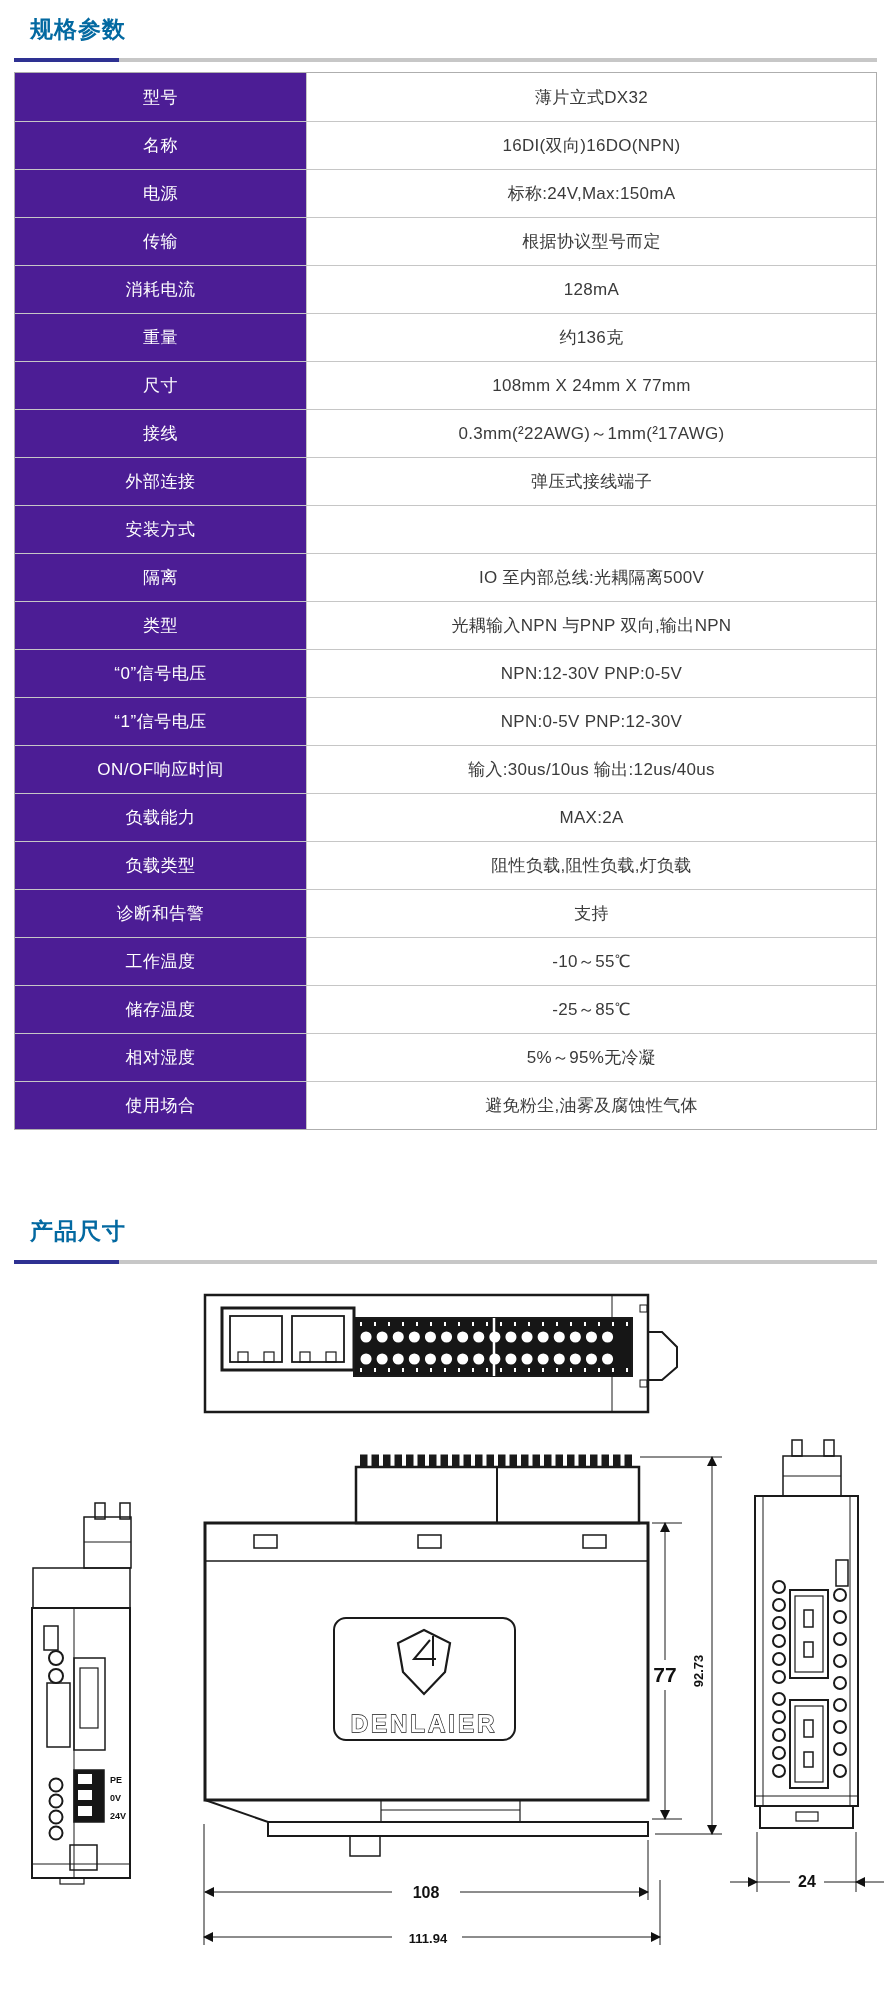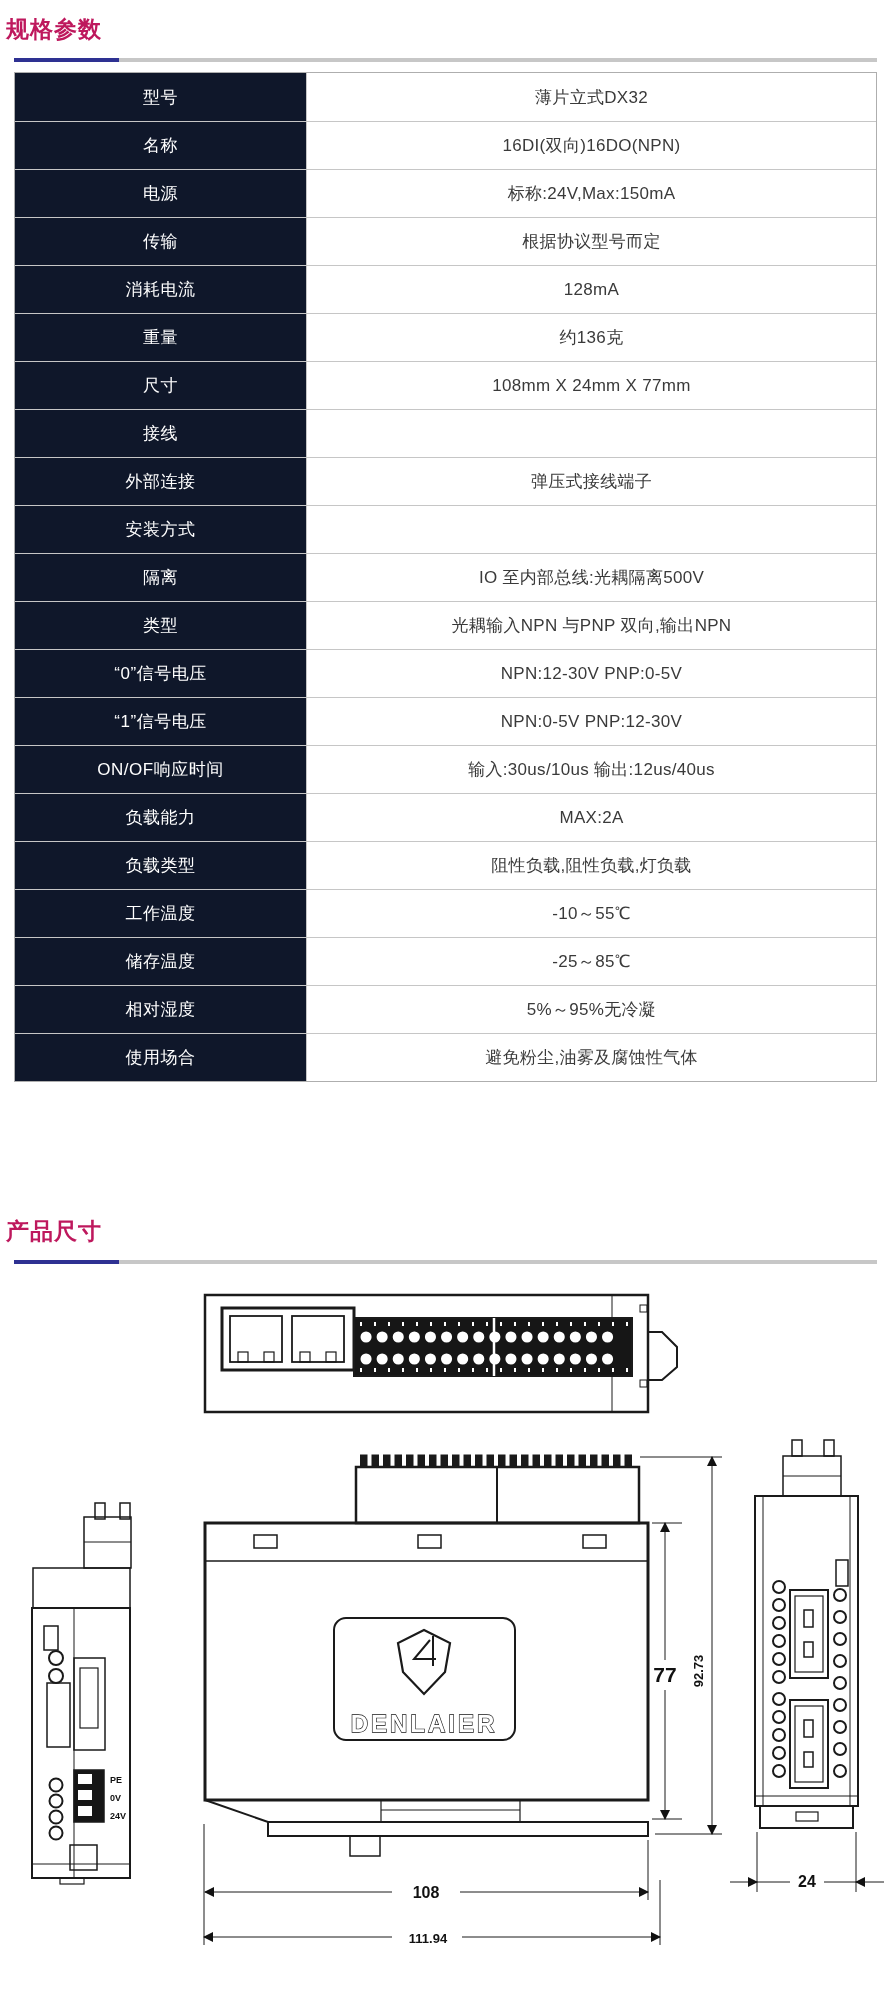--- a/index.html
+++ b/index.html
@@ -1,33 +1,33 @@
 <!DOCTYPE html>
 <html><head>
 <meta charset="utf-8">
 <style>
   html,body{margin:0;padding:0;background:#fff;}
   .page{
     position:relative;width:891px;height:2005px;background:#fff;
     font-family:"Liberation Sans",sans-serif;overflow:hidden;
   }
   .section-title{
-    position:absolute;left:6px;color:#be185d;font-size:23px;font-weight:bold;
+    position:absolute;left:30px;color:#0369a1;font-size:23px;font-weight:bold;
     letter-spacing:1px;
   }
   .rule{position:absolute;left:14px;width:863px;height:4px;background:#c7c7c7;}
   .rule .accent{position:absolute;left:0;top:0;width:105px;height:4px;background:#2E3192;}
   .spec-table{
     position:absolute;left:14px;top:72px;width:863px;
     border:1px solid #aeaeae;box-sizing:border-box;background:#fff;
   }
   .trow{display:flex;height:48px;border-top:1px solid #c6c6c6;box-sizing:border-box;}
   .trow:first-child{border-top:none;}
   .tlabel{
-    width:292px;background:#0f172a;color:#ffffff;display:flex;align-items:center;
+    width:292px;background:#4c1d95;color:#ffffff;display:flex;align-items:center;
     justify-content:center;font-size:17px;border-right:1px solid #c6c6c6;
     box-sizing:border-box;letter-spacing:.5px;
   }
   .tvalue{
     flex:1;display:flex;align-items:center;justify-content:center;color:#3a3a3a;
     font-size:17px;letter-spacing:.3px;
   }
   .drawing-svg{position:absolute;left:0;top:1280px;}
   .dim{font-family:"Liberation Sans",sans-serif;font-weight:bold;fill:#111;
        stroke:none;text-anchor:middle;}
@@ -74,20 +74,21 @@
     <div class="trow">
         <div class="tlabel">重量</div>
         <div class="tvalue">约136克</div>
       </div>
     <div class="trow">
         <div class="tlabel">尺寸</div>
         <div class="tvalue">108mm X 24mm X 77mm</div>
       </div>
     <div class="trow">
         <div class="tlabel">接线</div>
+        <div class="tvalue">0.3mm(²22AWG)～1mm(²17AWG)</div>
       </div>
     <div class="trow">
         <div class="tlabel">外部连接</div>
         <div class="tvalue">弹压式接线端子</div>
       </div>
     <div class="trow">
         <div class="tlabel">安装方式</div>
       </div>
     <div class="trow">
         <div class="tlabel">隔离</div>
@@ -109,20 +110,24 @@
         <div class="tlabel">ON/OF响应时间</div>
         <div class="tvalue">输入:30us/10us 输出:12us/40us</div>
       </div>
     <div class="trow">
         <div class="tlabel">负载能力</div>
         <div class="tvalue">MAX:2A</div>
       </div>
     <div class="trow">
         <div class="tlabel">负载类型</div>
         <div class="tvalue">阻性负载,阻性负载,灯负载</div>
+      </div>
+    <div class="trow">
+        <div class="tlabel">诊断和告警</div>
+        <div class="tvalue">支持</div>
       </div>
     <div class="trow">
         <div class="tlabel">工作温度</div>
         <div class="tvalue">-10～55℃</div>
       </div>
     <div class="trow">
         <div class="tlabel">储存温度</div>
         <div class="tvalue">-25～85℃</div>
       </div>
     <div class="trow">

